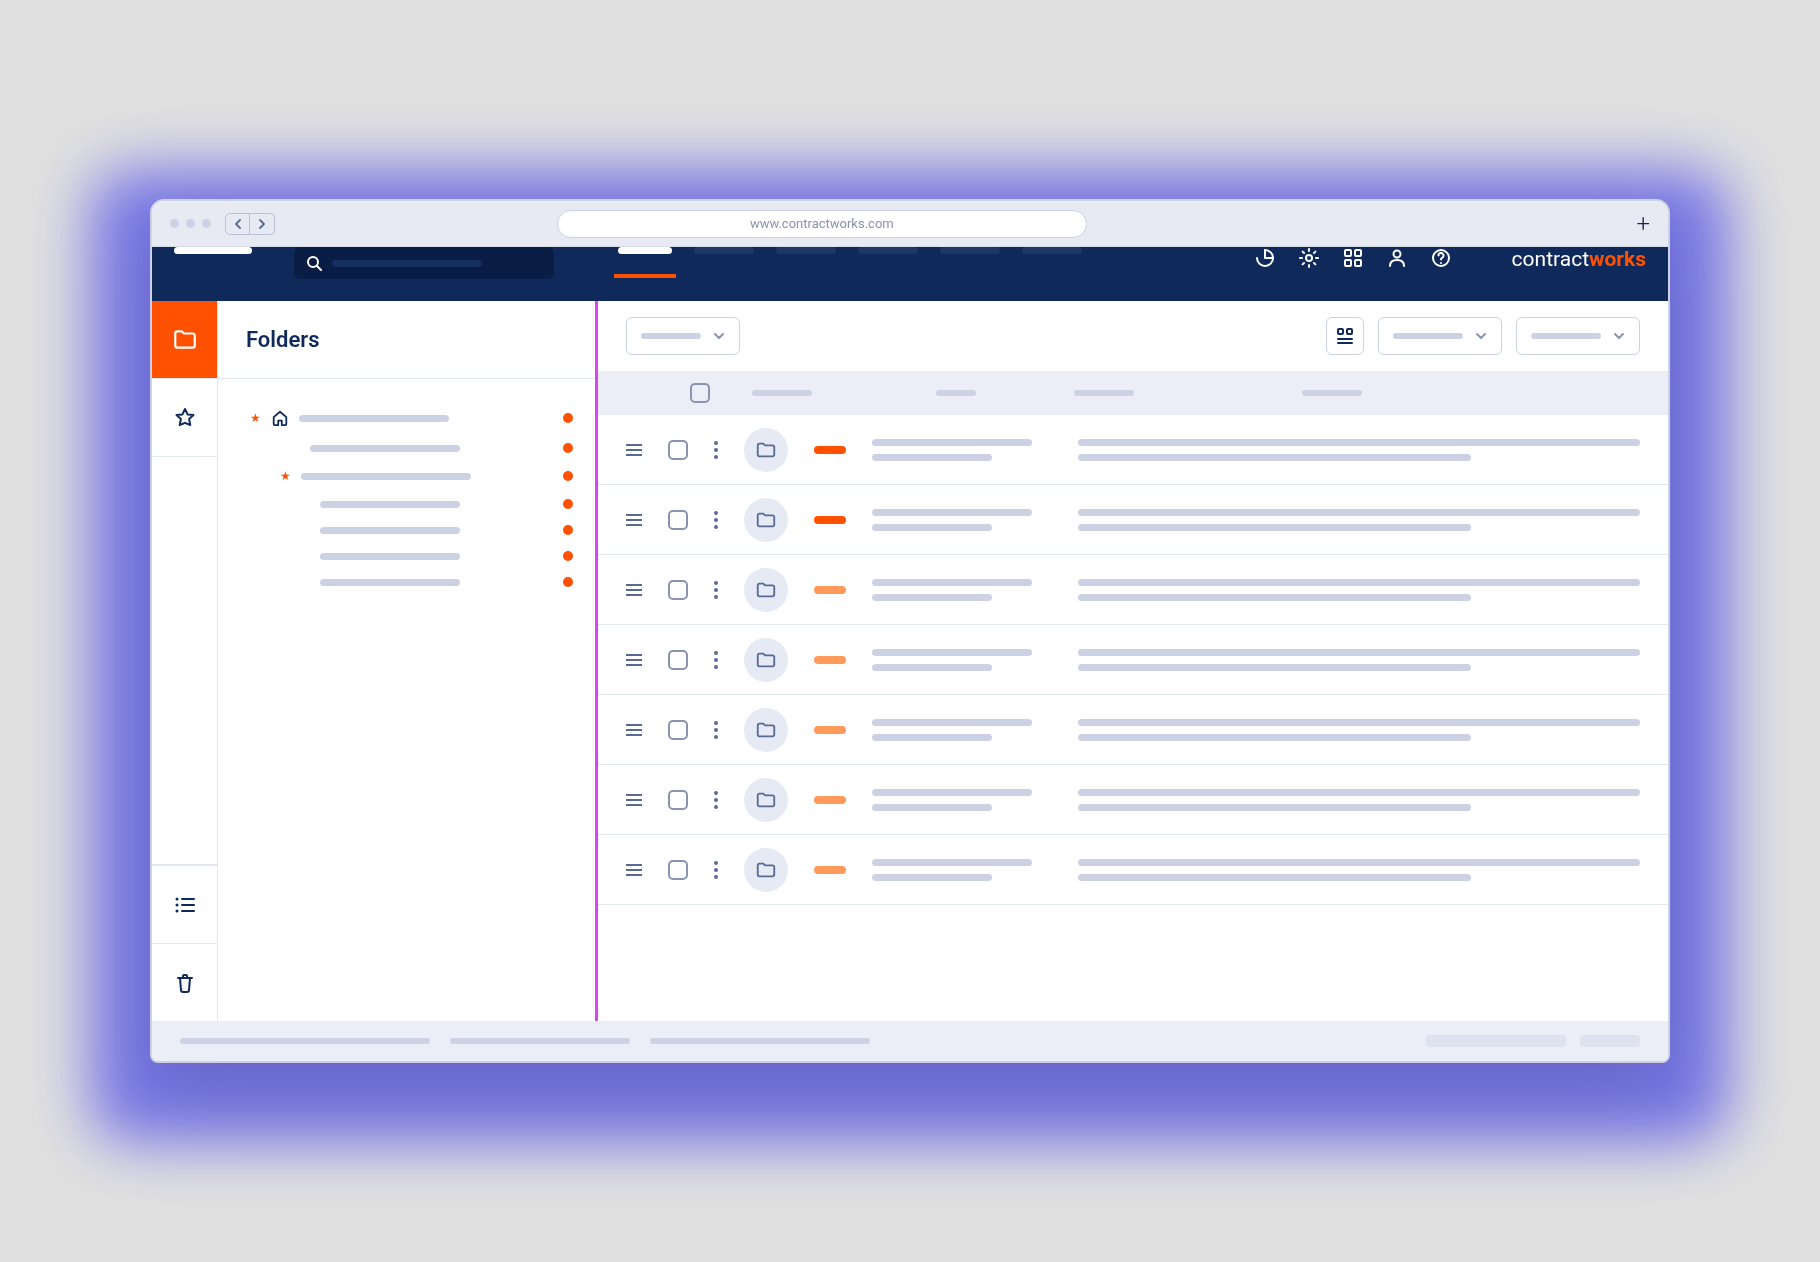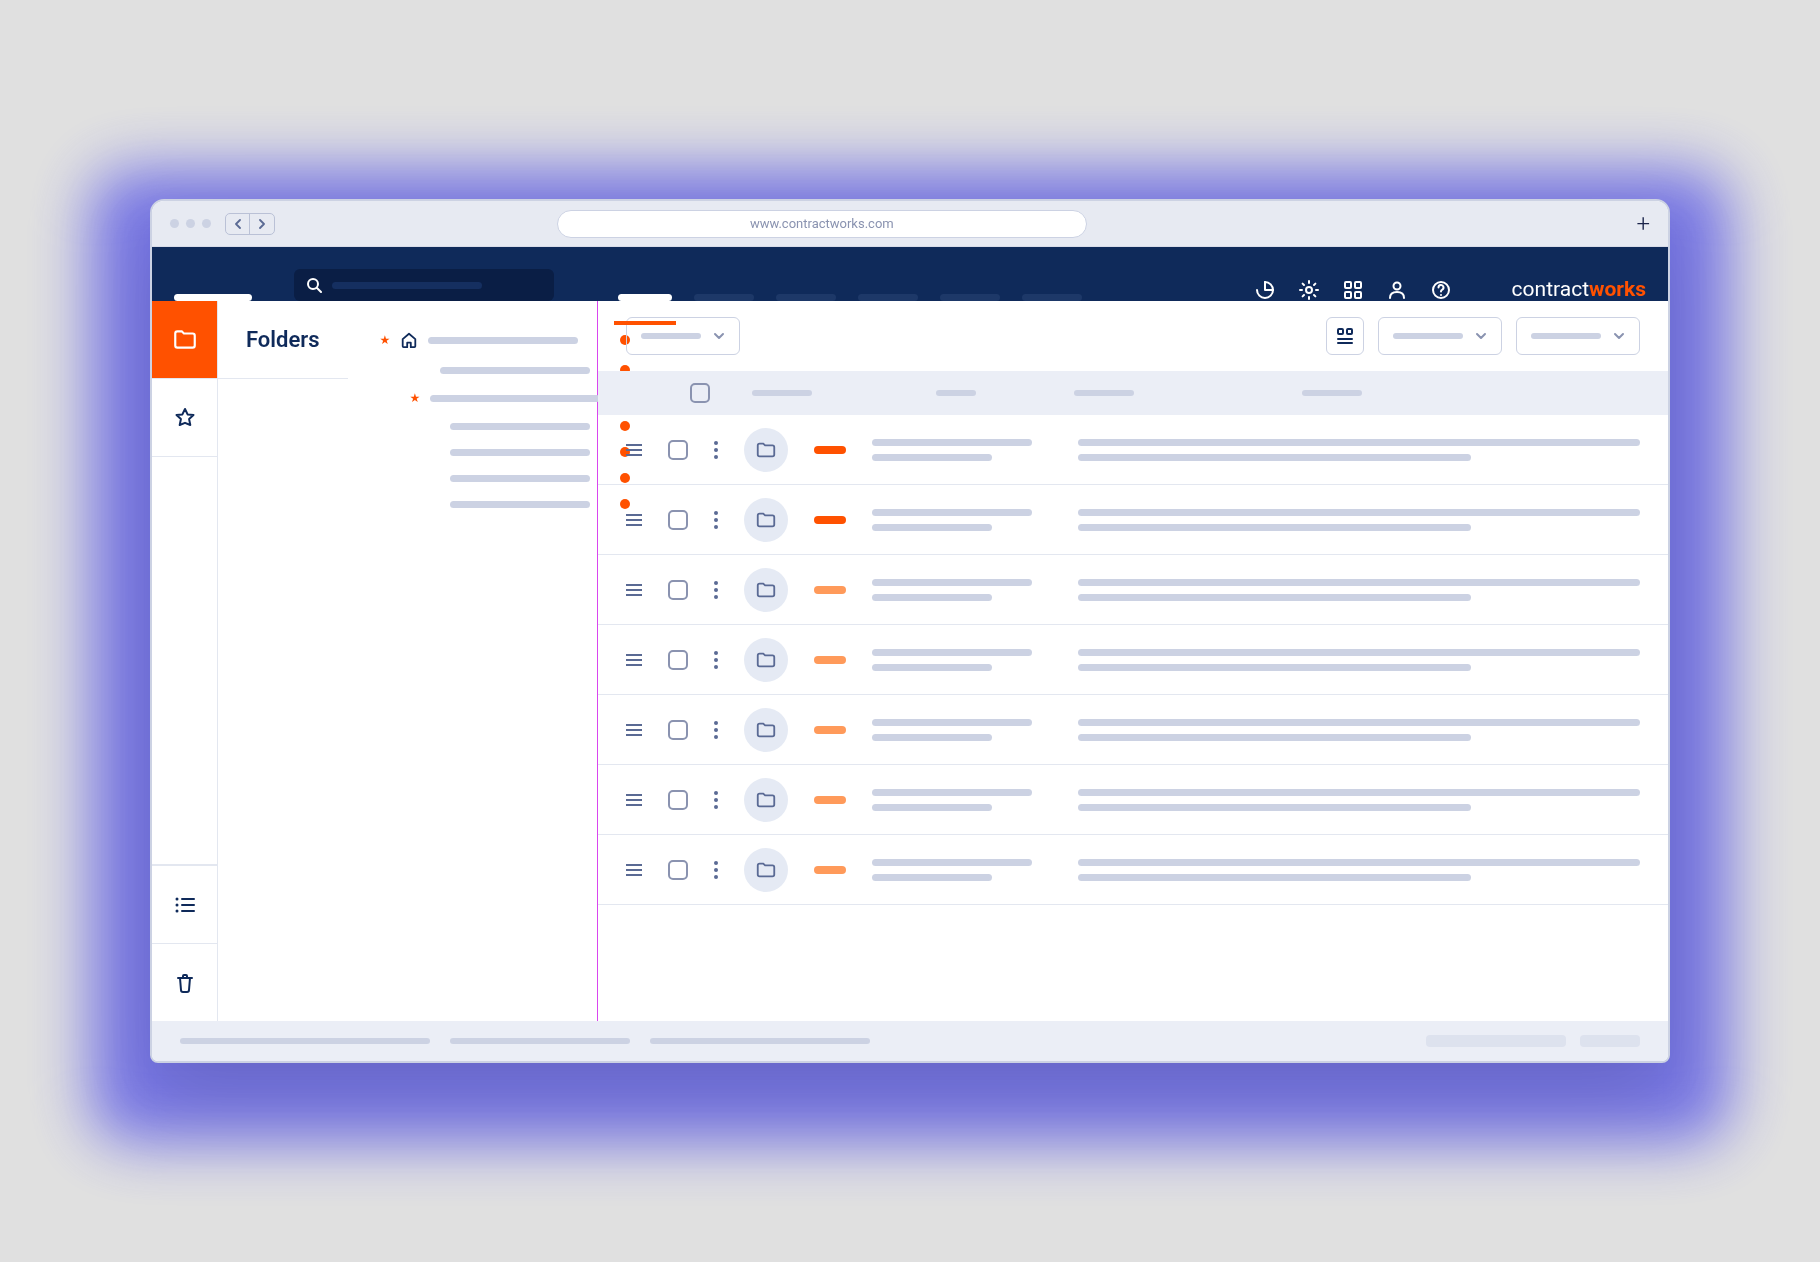--- a/index.html
+++ b/index.html
@@ -72,21 +72,21 @@
     font-size: 13px;
     color: #8A93B0;
   }
   .plus-tab { margin-left: auto; font-size: 24px; color: #1a2349; font-weight: 300; }
 
   
   .app-header {
     height: 54px;
     background: #0F2A5A;
     display: flex;
-    align-items: flex-end;
+    align-items: flex-start;
     padding: 0 22px;
     gap: 34px;
   }
   .logo-bar { width: 78px; height: 7px; background: #fff; border-radius: 4px; }
   .search-box {
     width: 260px; height: 32px;
     background: #0A1E45;
     border-radius: 6px;
     display: flex;
     align-items: center;
@@ -129,23 +129,23 @@
     display: flex; align-items: center; justify-content: center;
     border-bottom: 1px solid #E3E7F0;
   }
   .rail-btn.active { background: #FF5100; }
   .rail-spacer { flex: 1; }
   .rail-bottom { border-top: 1px solid #E3E7F0; }
   .rail-bottom .rail-btn { border-bottom: none; border-top: 1px solid #E3E7F0; }
 
   .sidebar {
     width: 380px;
-    border-right: 1px solid #d946ef;
-    display: flex;
-    flex-direction: row;
+    border-right: 3px solid #d946ef;
+    display: flex;
+    flex-direction: column;
   }
   .sidebar-head {
     height: 78px;
     display: flex; align-items: center;
     padding: 0 28px;
     border-bottom: 1px solid #E3E7F0;
     font-size: 22px;
     font-weight: 600;
     color: #0F2A5A;
   }

